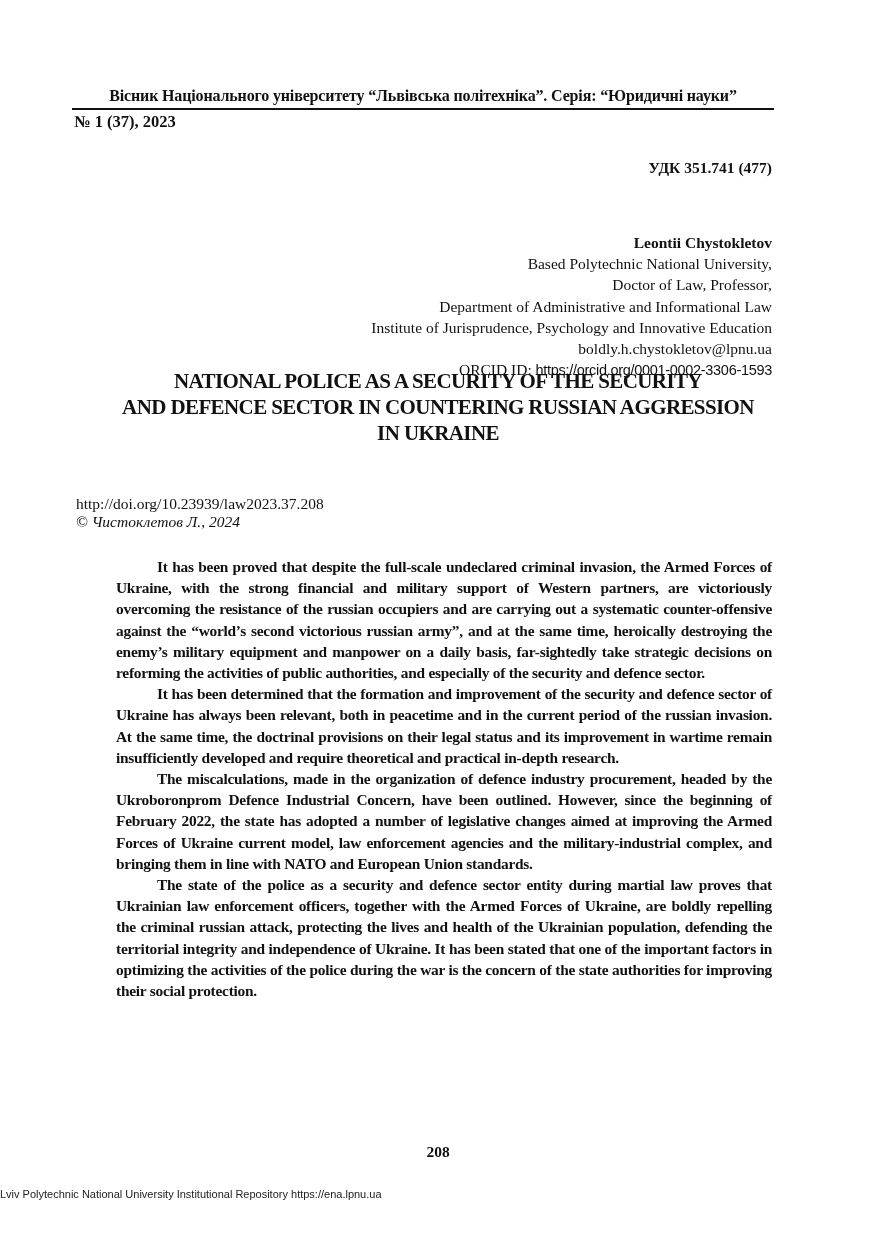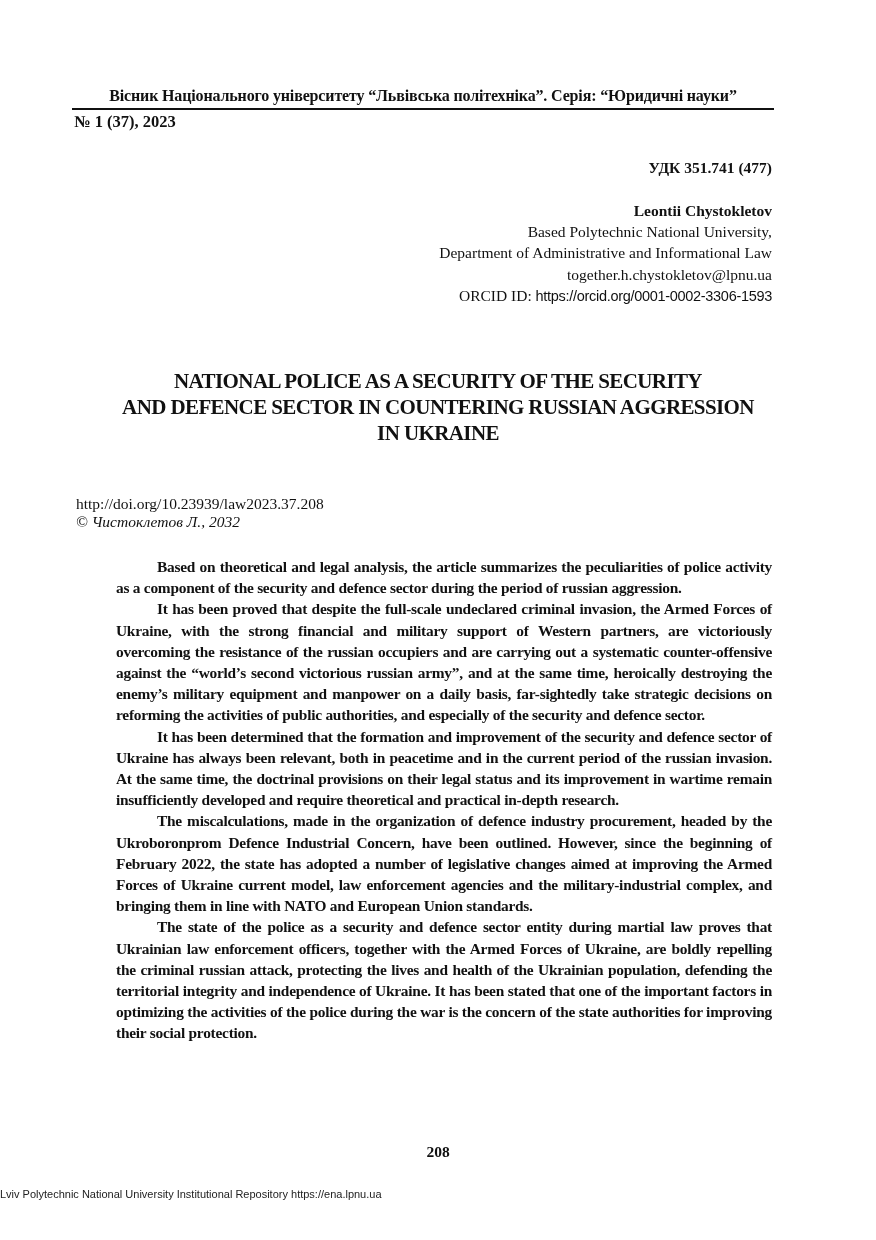--- a/index.html
+++ b/index.html
@@ -25,21 +25,21 @@
     .issue {
       left: 74px; top: 112px;
       font-weight: bold; font-size: 16.5px; line-height: 20px;
     }
     .right-block {
       right: 104px; text-align: right; font-size: 15.5px; line-height: 21.2px;
       white-space: nowrap;
     }
     .udc { top: 157px; font-weight: bold; }
     .author-block { top: 200px; }
-    .author-name { font-weight: bold; }
+    .author-name { font-weight: bold; margin-top: 32px; }
     .orcid-url { font-family: "Liberation Sans", "DejaVu Sans", sans-serif; font-size: 14.5px; letter-spacing: -0.3px; }
     .article-title {
       left: 60px; width: 756px; top: 368px;
       font-weight: bold; font-size: 21px; line-height: 26px;
       text-align: center; letter-spacing: -0.6px;
     }
     .doi {
       left: 76px; top: 494px; font-size: 15.5px; line-height: 20px;
     }
     .copyright {
@@ -66,36 +66,37 @@
 
 <div class="abs journal-title">Вісник Національного університету “Львівська політехніка”. Серія: “Юридичні науки”</div>
 <div class="abs header-rule"></div>
 <div class="abs issue">№ 1 (37), 2023</div>
 
 <div class="abs right-block udc">УДК 351.741 (477)</div>
 
 <div class="abs right-block author-block">
   <div class="author-name">Leontii Chystokletov</div>
   <div>Based Polytechnic National University,</div>
+  <div>Doctor of Law, Professor,</div>
   <div>Department of Administrative and Informational Law</div>
-  <div>together.h.chystokletov@lpnu.ua</div>
+  <div>Institute of Jurisprudence, Psychology and Innovative Education</div>
+  <div>boldly.h.chystokletov@lpnu.ua</div>
   <div><span>ORCID ID: </span><span class="orcid-url">https://orcid.org/0001-0002-3306-1593</span></div>
 </div>
 
 <div class="abs article-title">
   <div>NATIONAL POLICE AS A SECURITY OF THE SECURITY</div>
   <div>AND DEFENCE SECTOR IN COUNTERING RUSSIAN AGGRESSION</div>
   <div>IN UKRAINE</div>
 </div>
 
 <div class="abs doi">http://doi.org/10.23939/law2023.37.208</div>
-<div class="abs copyright">© Чистоклетов Л., 2032</div>
+<div class="abs copyright">© Чистоклетов Л., 2024</div>
 
 <div class="abs abstract">
-  <p>Based on theoretical and legal analysis, the article summarizes the peculiarities of police activity as a component of the security and defence sector during the period of russian aggression.</p>
   <p>It has been proved that despite the full-scale undeclared criminal invasion, the Armed Forces of Ukraine, with the strong financial and military support of Western partners, are victoriously overcoming the resistance of the russian occupiers and are carrying out a systematic counter-offensive against the “world’s second victorious russian army”, and at the same time, heroically destroying the enemy’s military equipment and manpower on a daily basis, far-sightedly take strategic decisions on reforming the activities of public authorities, and especially of the security and defence sector.</p>
   <p>It has been determined that the formation and improvement of the security and defence sector of Ukraine has always been relevant, both in peacetime and in the current period of the russian invasion. At the same time, the doctrinal provisions on their legal status and its improvement in wartime remain insufficiently developed and require theoretical and practical in-depth research.</p>
   <p>The miscalculations, made in the organization of defence industry procurement, headed by the Ukroboronprom Defence Industrial Concern, have been outlined. However, since the beginning of February 2022, the state has adopted a number of legislative changes aimed at improving the Armed Forces of Ukraine current model, law enforcement agencies and the military-industrial complex, and bringing them in line with NATO and European Union standards.</p>
   <p>The state of the police as a security and defence sector entity during martial law proves that Ukrainian law enforcement officers, together with the Armed Forces of Ukraine, are boldly repelling the criminal russian attack, protecting the lives and health of the Ukrainian population, defending the territorial integrity and independence of Ukraine. It has been stated that one of the important factors in optimizing the activities of the police during the war is the concern of the state authorities for improving their social protection.</p>
 </div>
 
 <div class="abs page-number">208</div>
 <div class="abs repo-footer">Lviv Polytechnic National University Institutional Repository https://ena.lpnu.ua</div>
 
 </body></html>

